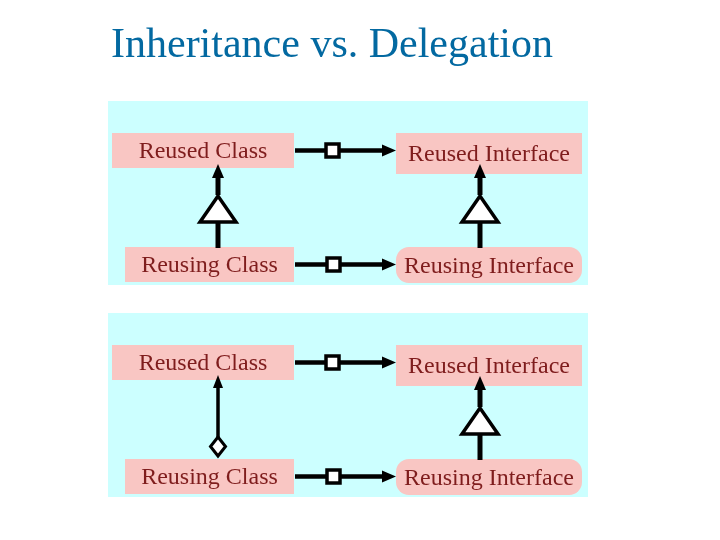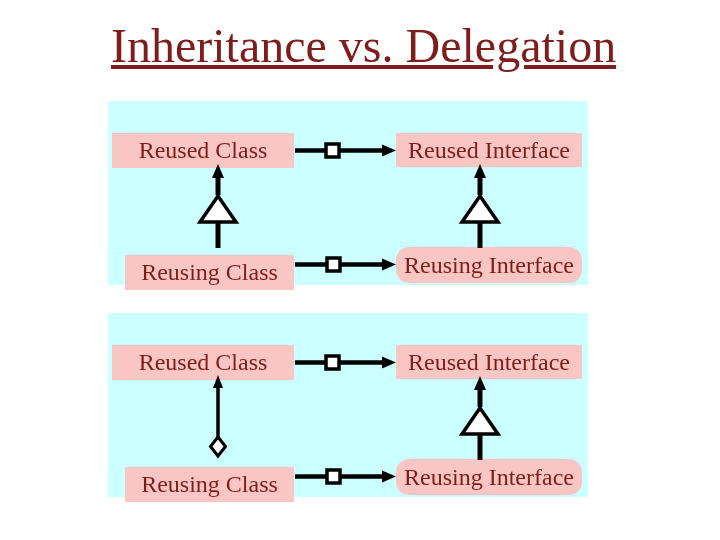--- a/index.html
+++ b/index.html
@@ -12,26 +12,25 @@
     height: 540px;
     position: relative;
     overflow: hidden;
     font-family: "Liberation Serif", serif;
     color: #000000;
   }
   .slide-title {
     position: absolute;
     left: 111px;
     top: 22px;
-    font-size: 48px;
+    font-size: 42px;
     line-height: 1.0;
     font-weight: normal;
     white-space: nowrap;
-    color: #7f1d1d;
-    text-decoration: underline;
+    color: #0369a1;
   }
   .panel {
     position: absolute;
     left: 108px;
     width: 480px;
     height: 184px;
     background: var(--panel-bg, #ccffff);
   }
   .panel-1 { top: 101px; }
   .panel-2 { top: 313px; }
@@ -39,22 +38,22 @@
     position: absolute;
     background: var(--box-bg, #f9c6c3);
     display: flex;
     align-items: center;
     justify-content: center;
     font-size: 24px;
     white-space: nowrap;
     color: #7f1d1d;
   }
   .box-tl { left: 4px;   top: 32px;  width: 182px; height: 35px; }
-  .box-tr { left: 288px; top: 32px;  width: 186px; height: 34px; }
-  .box-bl { left: 17px;  top: 146px; width: 169px; height: 35px; margin-top: 8px; }
+  .box-tr { left: 288px; top: 32px;  width: 186px; height: 41px; }
+  .box-bl { left: 17px;  top: 146px; width: 169px; height: 35px; }
   .box-br { left: 288px; top: 146px; width: 186px; height: 36px; border-radius: 13px; }
   .arrow-layer {
     position: absolute;
     left: 0; top: 0;
     width: 480px;
     height: 184px;
     pointer-events: none;
   }
 </style>
 </head>

